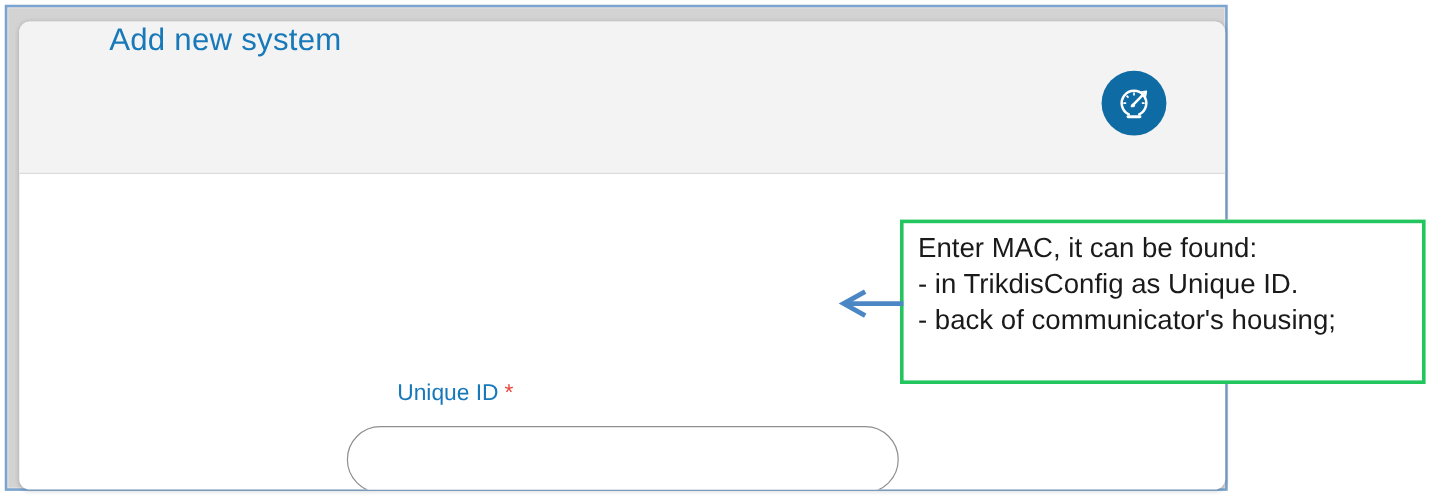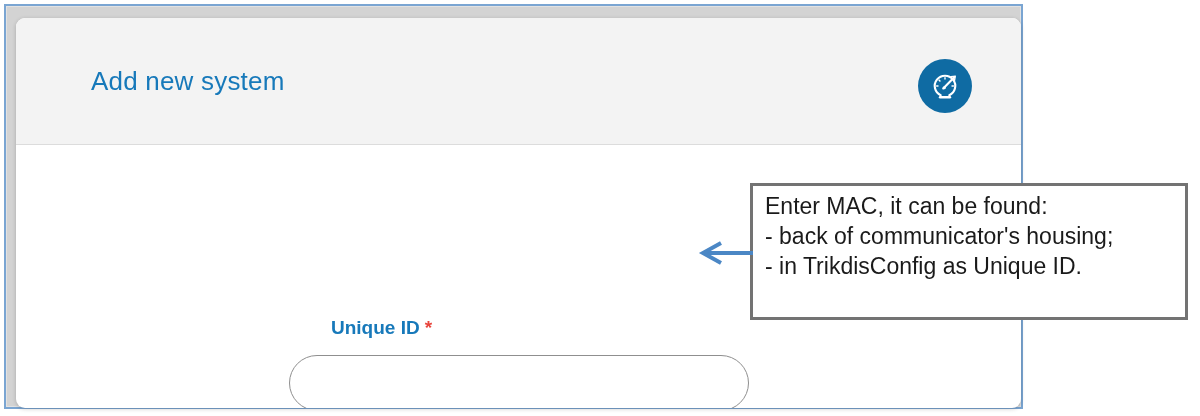--- a/index.html
+++ b/index.html
@@ -25,60 +25,60 @@
     position: absolute; left: 10px; top: 12px;
     width: 1005px; height: 390px;
     background: #ffffff; border-radius: 9px;
     box-shadow: 0 1px 4px rgba(0,0,0,0.20);
     overflow: hidden;
   }
   .card-header {
     position: relative;
     height: 127px; background: #f3f3f3;
     border-bottom: 1px solid #dcdcdc;
-    display: flex; align-items: center;
+    display: flex; align-items: flex-start;
   }
   .title {
     margin-left: 75px;
     font-size: 26px; font-weight: normal;
     color: #1779ba; letter-spacing: 0.2px;
   }
   .gauge-btn {
     position: absolute; left: 902px; top: 41px;
     width: 54px; height: 54px; border-radius: 50%;
     background: #0f6ba3; border: none; cursor: pointer;
     display: flex; align-items: center; justify-content: center;
     padding: 0;
   }
   .gauge-btn svg { display: block; }
 
   .card-body { position: relative; height: 262px; }
 
   .field-label {
     position: absolute; left: 315px; top: 172px;
-    font-size: 19px; font-weight: bold; color: #1779ba;
+    font-size: 19px; font-weight: normal; color: #1779ba;
   }
   .field-label .req { color: #e8453c; margin-left: 5px; }
 
   .pill-input {
     position: absolute; left: 273px; top: 210px;
     width: 460px; height: 56px;
     border: 1px solid #8f8f8f; border-radius: 28px;
     background: #ffffff; outline: none;
     font-size: 20px; color: #333;
     padding: 0 24px;
     font-family: "Liberation Sans", sans-serif;
   }
 
   
   .callout {
     position: absolute; left: 750px; top: 183px;
     width: 438px; height: 137px;
     background: #ffffff;
-    border: 3px solid #737373;
+    border: 3px solid #22c55e;
     z-index: 5;
     padding: 5px 8px 0 12px;
   }
   .callout-line {
     font-size: 23px; line-height: 30px;
     color: #1a1a1a; white-space: nowrap;
   }
 
   .callout-arrow {
     position: absolute; left: 691px; top: 239px;
@@ -120,22 +120,22 @@
 
         <input class="pill-input" type="text" value="" style="">
 
       </div>
 
     </div>
   </div>
 
   <div class="callout">
     <div class="callout-line">Enter MAC, it can be found:</div>
+    <div class="callout-line">- in TrikdisConfig as Unique ID.</div>
     <div class="callout-line">- back of communicator's housing;</div>
-    <div class="callout-line">- in TrikdisConfig as Unique ID.</div>
   </div>
 
   <svg class="callout-arrow" width="62" height="28" viewBox="0 0 62 28">
     <line x1="13" y1="14" x2="62" y2="14" stroke="#4b87c5" stroke-width="4"></line>
     <polyline points="30,4 12,14 30,24" fill="none" stroke="#4b87c5" stroke-width="4" stroke-linejoin="miter"></polyline>
   </svg>
 
 </div>
 
 </body></html>

